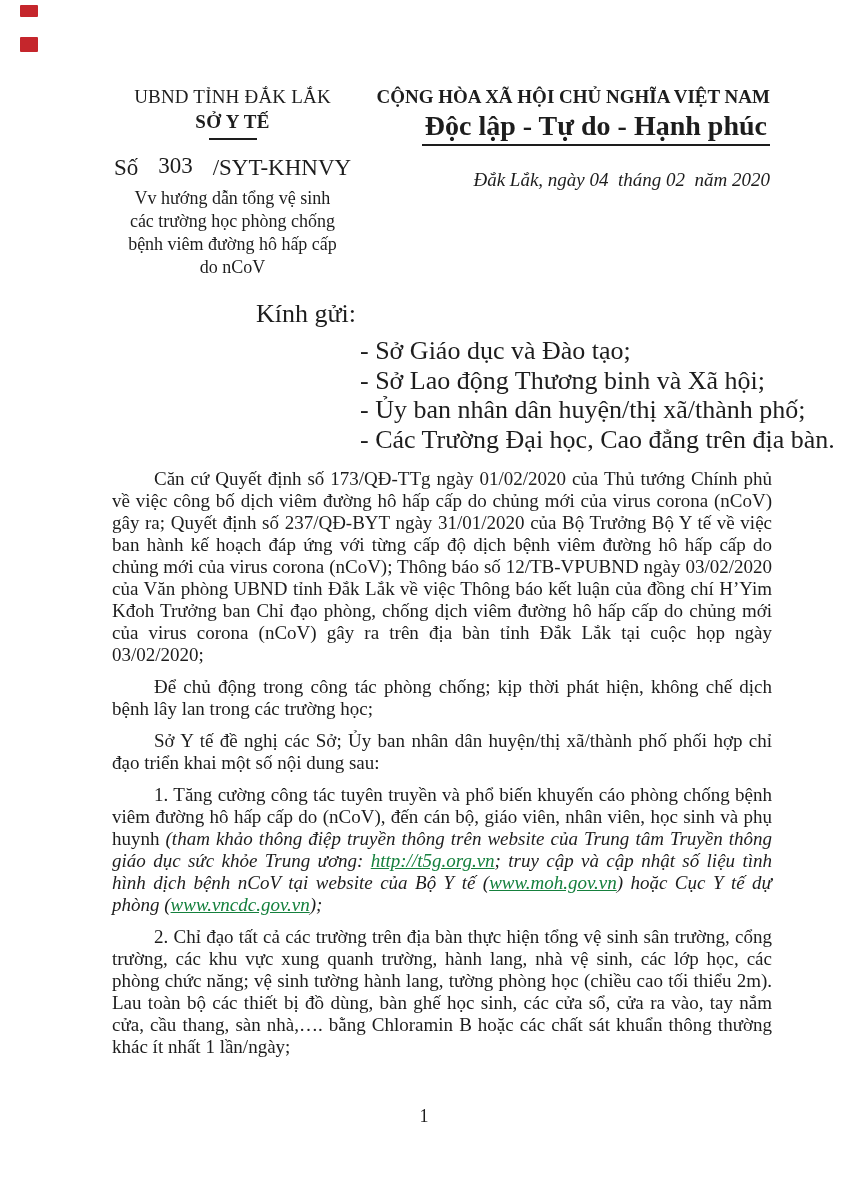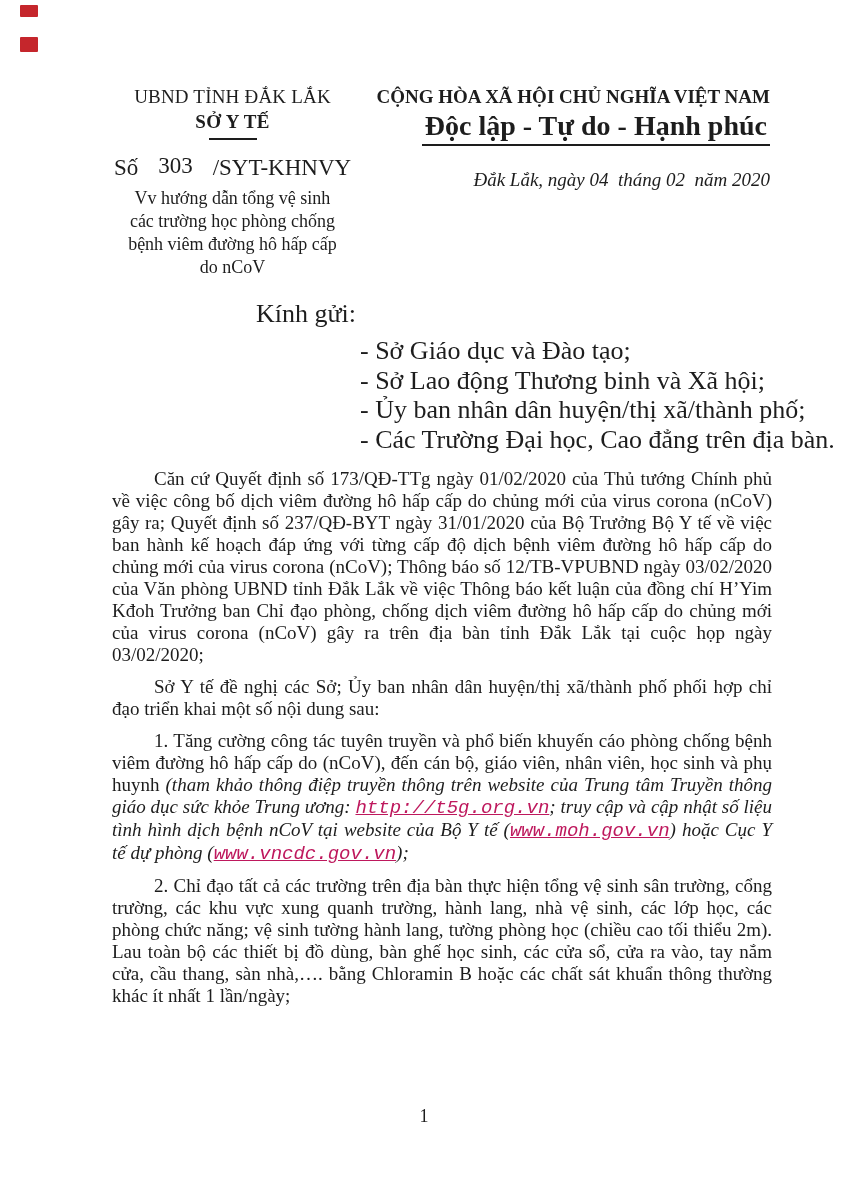--- a/index.html
+++ b/index.html
@@ -34,21 +34,21 @@
 
   
   .recipients-sect{position:absolute;left:256px;top:299px;font-size:26px;}
   .recipient-list{margin-left:104px;margin-top:7px;line-height:29.5px;}
 
   
   .body-sect{position:absolute;left:112px;top:468px;width:660px;
              font-size:19px;line-height:22px;text-align:justify;}
   .para{margin:0 0 10px;text-indent:42px;}
   .it{font-style:italic;}
-  .doc-link{color:#be185d;text-decoration:underline;font-style:italic;cursor:pointer;font-family:Liberation Mono, monospace;}
+  .doc-link{color:#15803d;text-decoration:underline;font-style:italic;cursor:pointer;}
 
   
   .page-num{position:absolute;top:1106px;left:0;width:100%;text-align:center;font-size:18px;}
 </style>
 </head>
 <body>
 
 <div class="page">
 
   <div class="scan-mark sm1"></div>
@@ -78,20 +78,21 @@
     <div class="recipient-list">
       <div>- Sở Giáo dục và Đào tạo;</div>
       <div>- Sở Lao động Thương binh và Xã hội;</div>
       <div>- Ủy ban nhân dân huyện/thị xã/thành phố;</div>
       <div>- Các Trường Đại học, Cao đẳng trên địa bàn.</div>
     </div>
   </div>
 
   <div class="body-sect">
     <p class="para">Căn cứ Quyết định số 173/QĐ-TTg ngày 01/02/2020 của Thủ tướng Chính phủ về việc công bố dịch viêm đường hô hấp cấp do chủng mới của virus corona (nCoV) gây ra; Quyết định số 237/QĐ-BYT ngày 31/01/2020 của Bộ Trưởng Bộ Y tế về việc ban hành kế hoạch đáp ứng với từng cấp độ dịch bệnh viêm đường hô hấp cấp do chủng mới của virus corona (nCoV); Thông báo số 12/TB-VPUBND ngày 03/02/2020 của Văn phòng UBND tỉnh Đắk Lắk về việc Thông báo kết luận của đồng chí H’Yim Kđoh Trưởng ban Chỉ đạo phòng, chống dịch viêm đường hô hấp cấp do chủng mới của virus corona (nCoV) gây ra trên địa bàn tỉnh Đắk Lắk tại cuộc họp ngày 03/02/2020;</p>
+    <p class="para">Để chủ động trong công tác phòng chống; kịp thời phát hiện, không chế dịch bệnh lây lan trong các trường học;</p>
     <p class="para">Sở Y tế đề nghị các Sở; Ủy ban nhân dân huyện/thị xã/thành phố phối hợp chỉ đạo triển khai một số nội dung sau:</p>
     <p class="para"><span>1. Tăng cường công tác tuyên truyền và phổ biến khuyến cáo phòng chống bệnh viêm đường hô hấp cấp do (nCoV), đến cán bộ, giáo viên, nhân viên, học sinh và phụ huynh </span><span class="it">(tham khảo thông điệp truyền thông trên website của Trung tâm Truyền thông giáo dục sức khỏe Trung ương: </span><a class="doc-link">http://t5g.org.vn</a><span class="it">; truy cập và cập nhật số liệu tình hình dịch bệnh nCoV tại website của Bộ Y tế (</span><a class="doc-link">www.moh.gov.vn</a><span class="it">) hoặc Cục Y tế dự phòng (</span><a class="doc-link">www.vncdc.gov.vn</a><span class="it">);</span></p>
     <p class="para">2. Chỉ đạo tất cả các trường trên địa bàn thực hiện tổng vệ sinh sân trường, cổng trường, các khu vực xung quanh trường, hành lang, nhà vệ sinh, các lớp học, các phòng chức năng; vệ sinh tường hành lang, tường phòng học (chiều cao tối thiểu 2m). Lau toàn bộ các thiết bị đồ dùng, bàn ghế học sinh, các cửa sổ, cửa ra vào, tay nắm cửa, cầu thang, sàn nhà,…. bằng Chloramin B hoặc các chất sát khuẩn thông thường khác ít nhất 1 lần/ngày;</p>
   </div>
 
   <div class="page-num">1</div>
 
 </div>
 
 </body></html>

